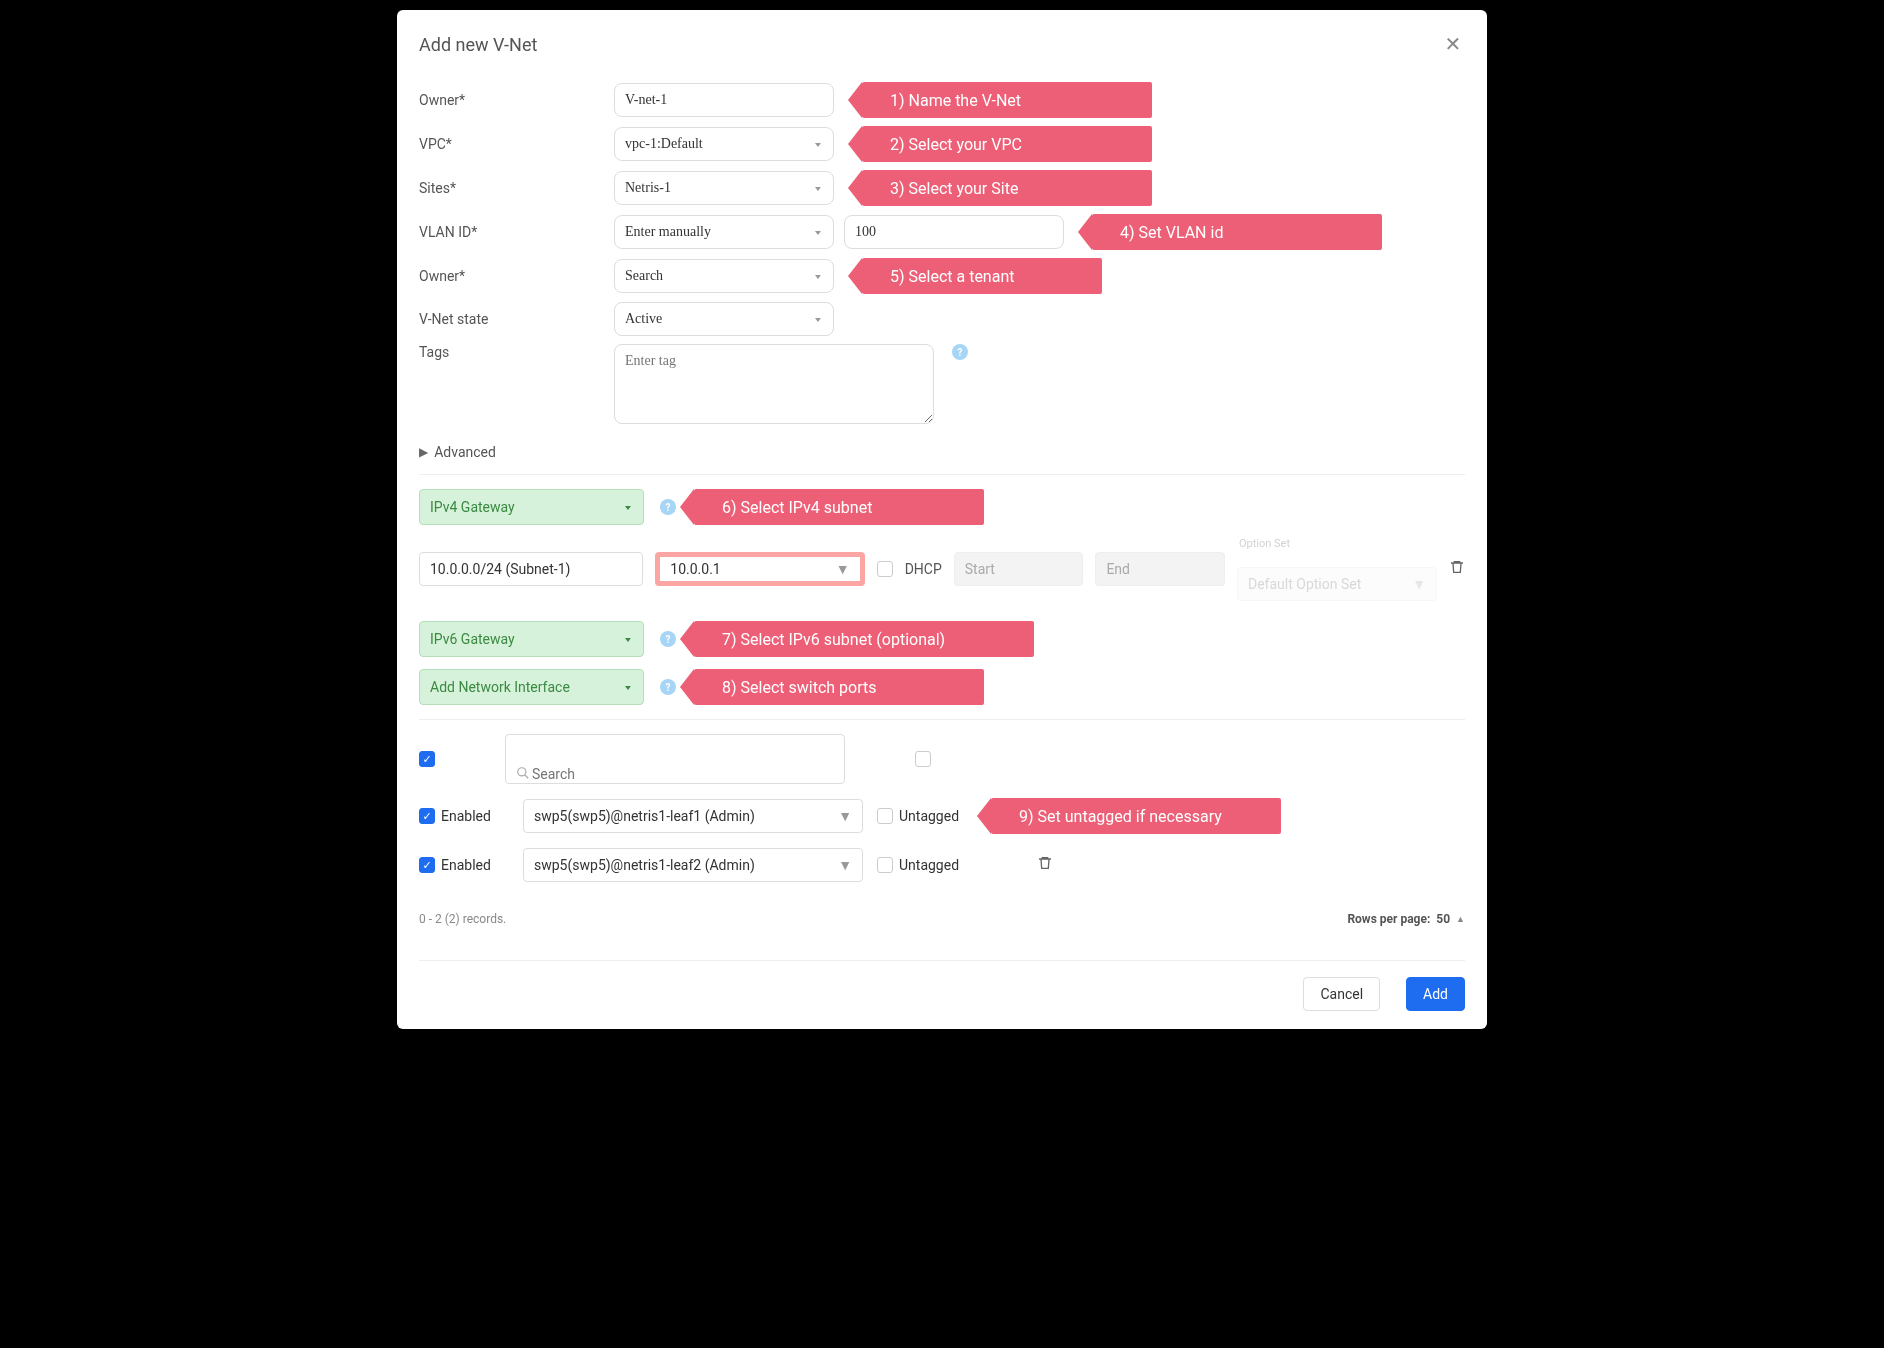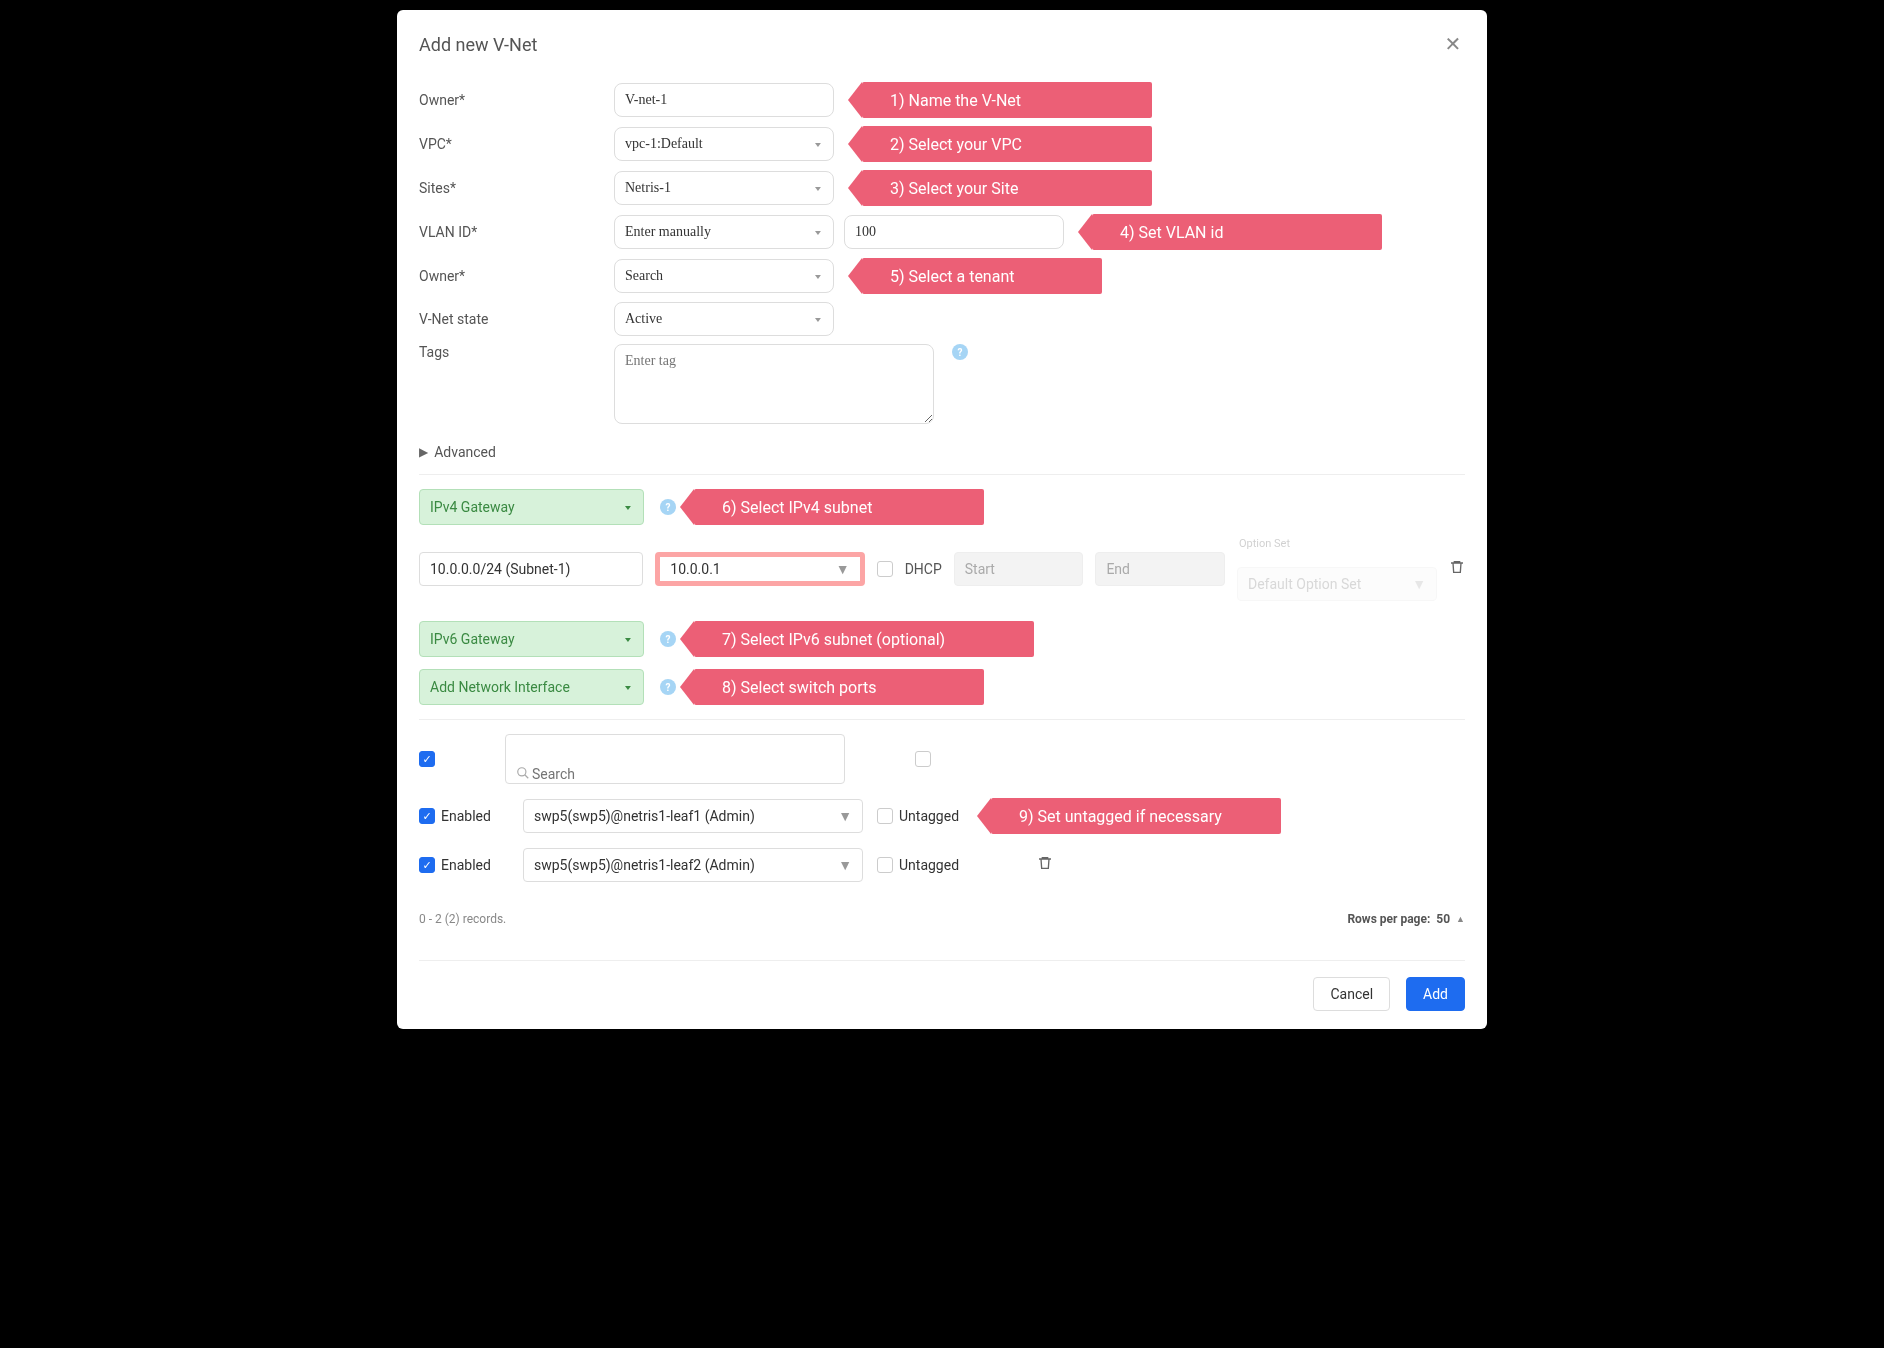--- a/index.html
+++ b/index.html
@@ -253,21 +253,21 @@
     display:flex; align-items:center; justify-content:space-between;
     padding:0 10px; cursor:pointer;
   }
   .records-footer {
     display:flex; justify-content:space-between; align-items:center;
     color:#888; font-size:12px;
     margin-top: 30px;
   }
   .rpp { display:flex; align-items:center; gap:6px; font-weight: bold; color:#555;}
   .dialog-footer {
-    display:flex; justify-content:flex-end; gap:16px;
+    display:flex; justify-content:flex-end; gap:26px;
     border-top: 1px solid #eee;
     padding-top: 16px;
     margin-top: 34px;
   }
   .btn {
     height: 34px;
     padding: 0 16px;
     border-radius: 4px;
     font-size:14px;
     display:flex; align-items:center;

